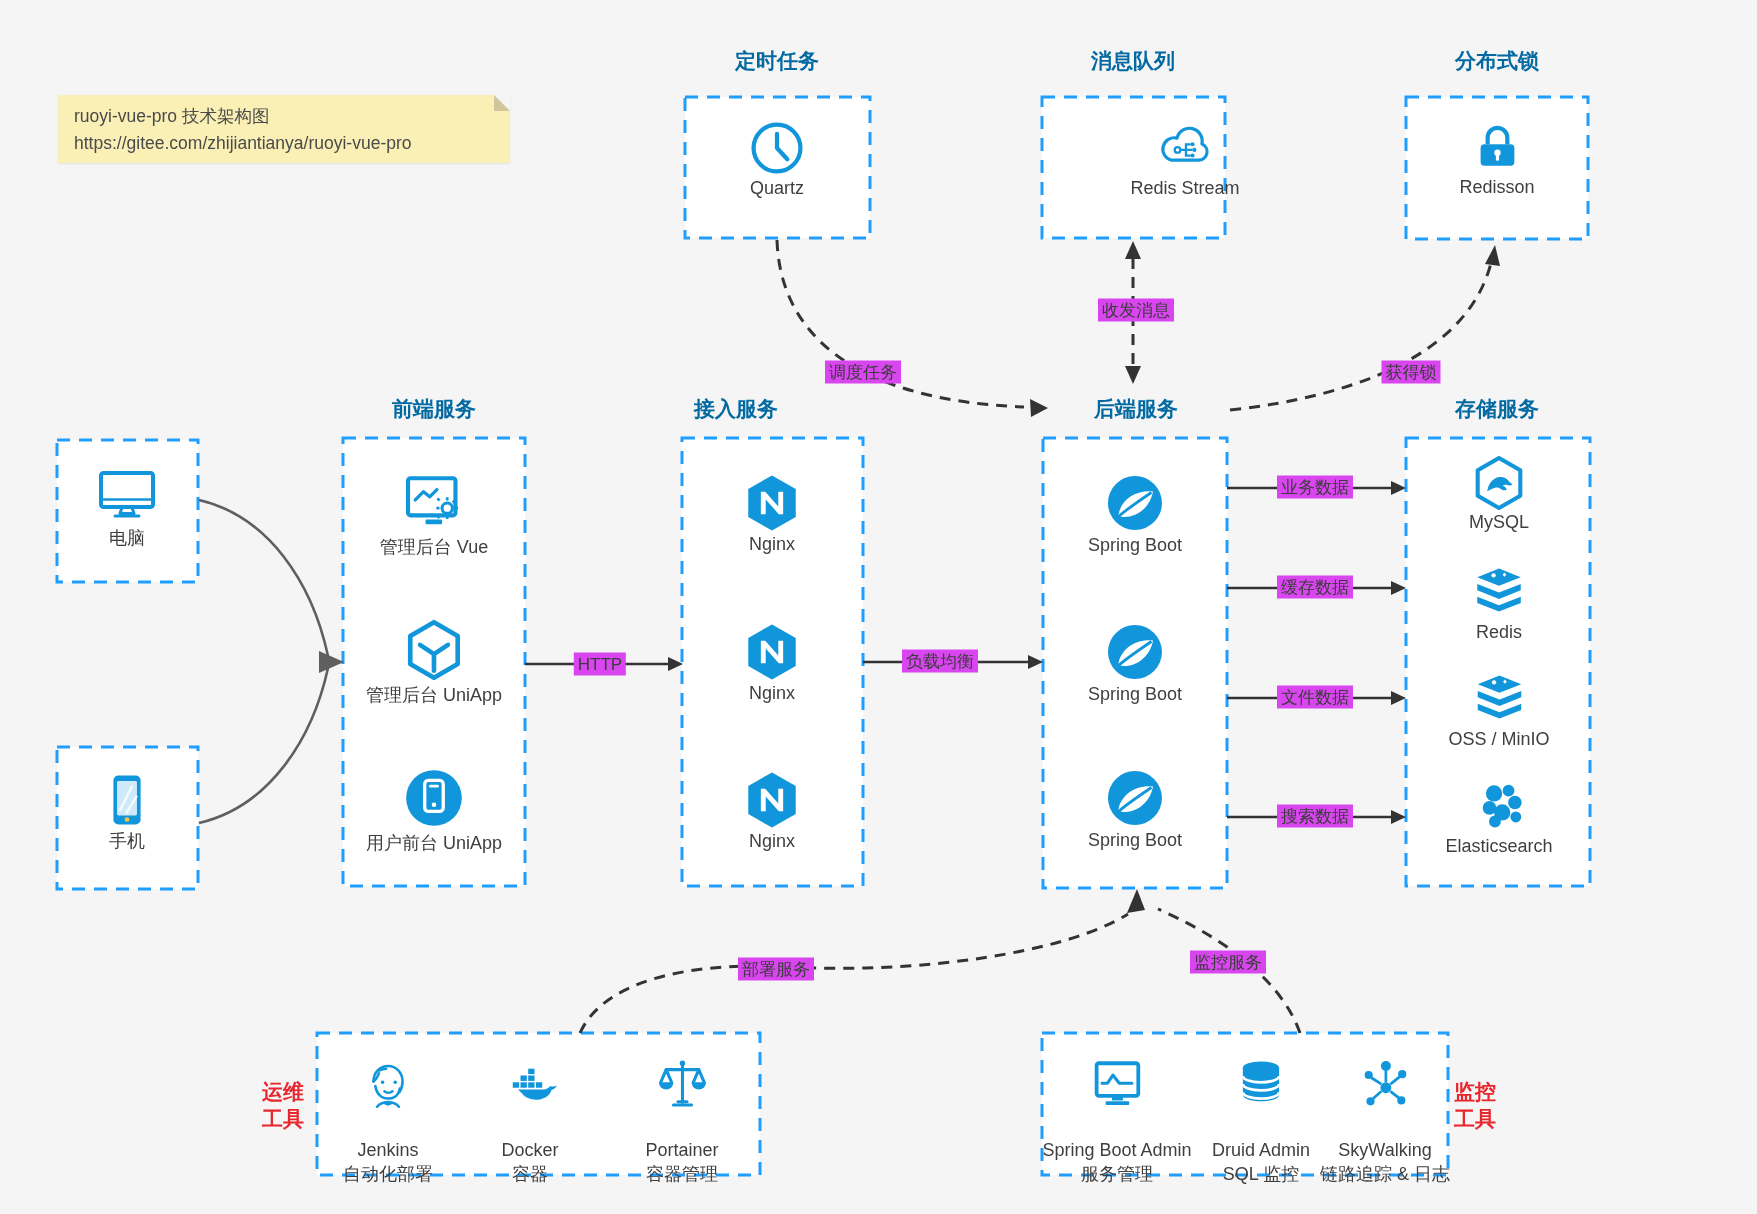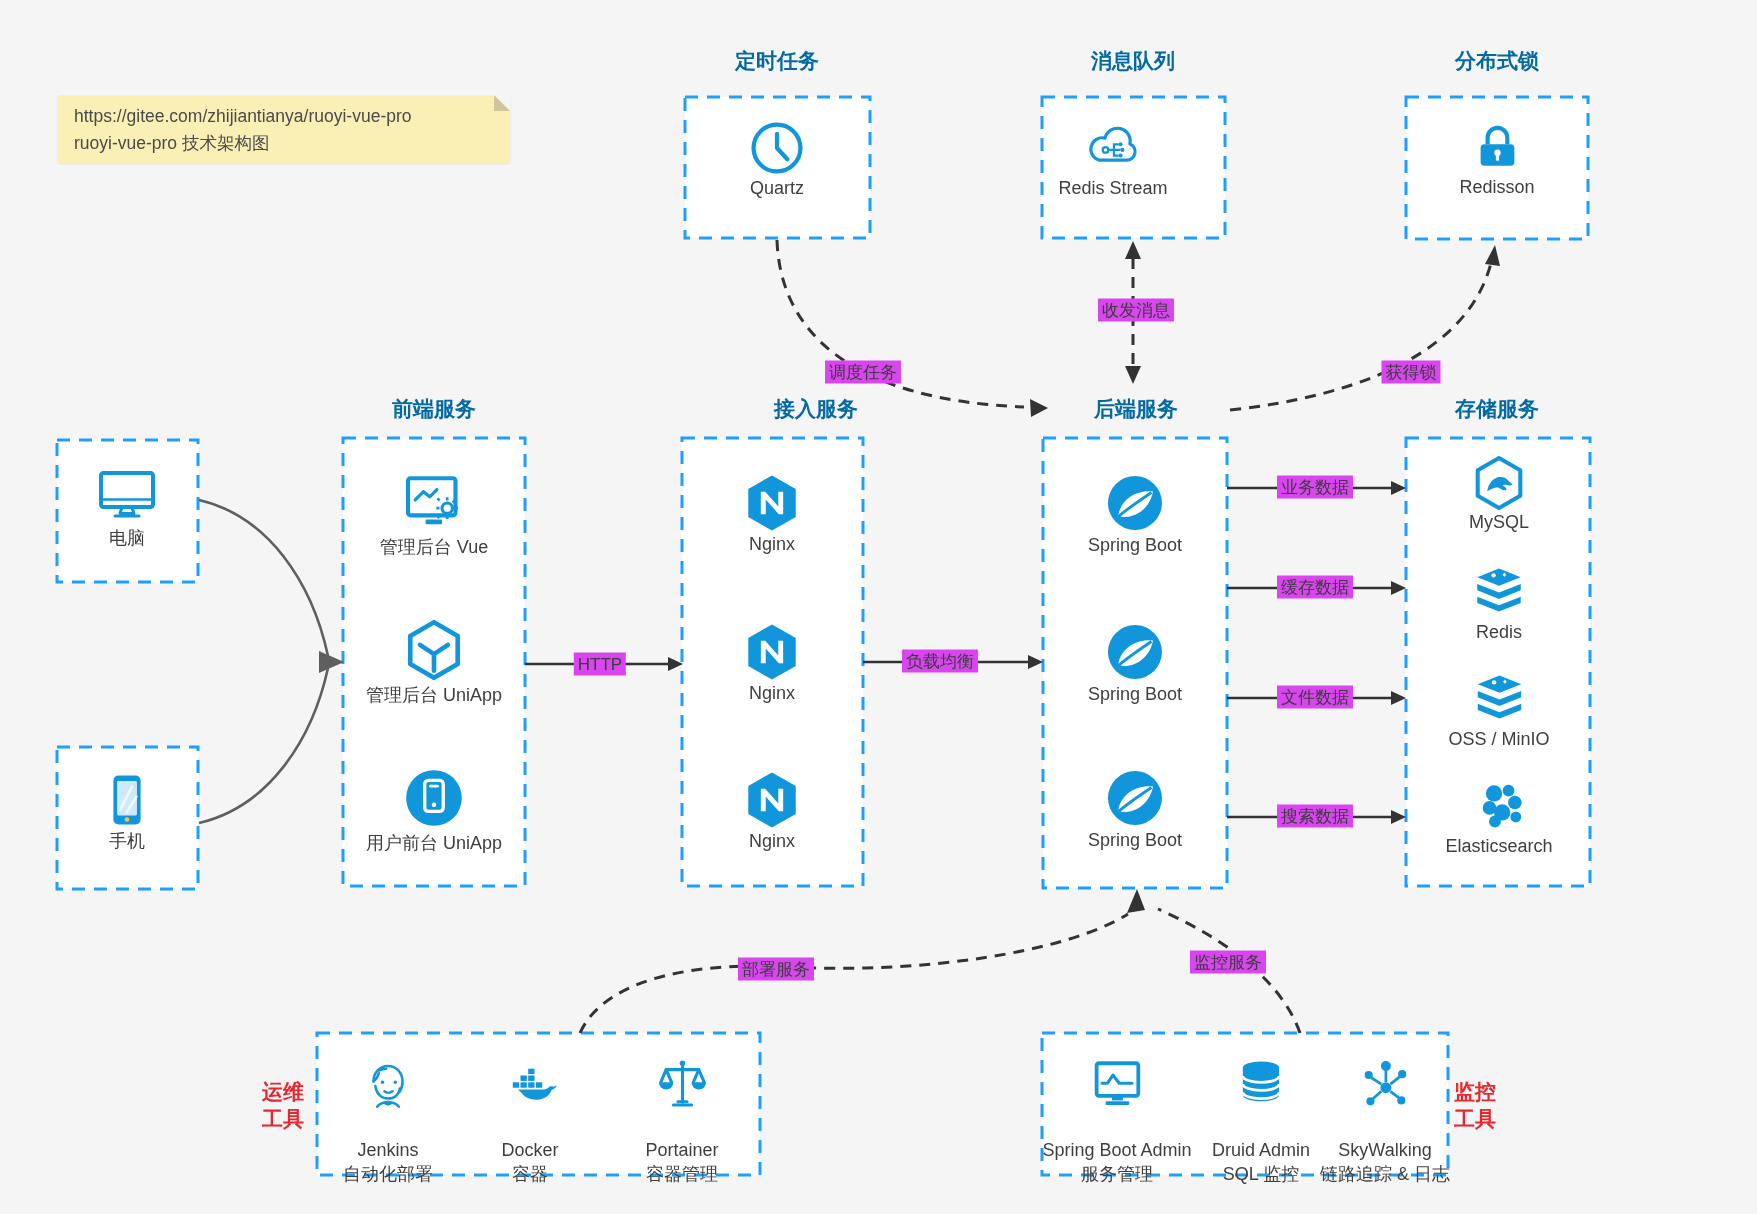--- a/index.html
+++ b/index.html
@@ -90,50 +90,50 @@
   <g fill="#333333">
     <polygon points="1048,408 1030,399 1031,417"></polygon>
     <polygon points="1133,241 1125,259 1141,259"></polygon>
     <polygon points="1133,384 1125,366 1141,366"></polygon>
     <polygon points="1495,245 1485,264 1500,266"></polygon>
     <polygon points="1137,889 1127,913 1145,910"></polygon>
   </g>
 </svg>
 
 <div class="note">
+  <div>ruoyi-vue-pro 技术架构图</div>
   <div>https://gitee.com/zhijiantianya/ruoyi-vue-pro</div>
-  <div>ruoyi-vue-pro 技术架构图</div>
 </div>
 
 <div class="gtitle" style="left:777px;top:61px">定时任务</div>
 <div class="gtitle" style="left:1133px;top:61px">消息队列</div>
 <div class="gtitle" style="left:1497px;top:61px">分布式锁</div>
 <div class="gtitle" style="left:434px;top:409px">前端服务</div>
-<div class="gtitle" style="left:816px;top:409px">接入服务</div>
+<div class="gtitle" style="left:736px;top:409px">接入服务</div>
 <div class="gtitle" style="left:1136px;top:409px">后端服务</div>
 <div class="gtitle" style="left:1497px;top:409px">存储服务</div>
 
 <div class="side-title" style="left:283px;top:1078px">
   <div>运维</div>
   <div>工具</div>
 </div>
 <div class="side-title" style="left:1475px;top:1078px">
   <div>监控</div>
   <div>工具</div>
 </div>
 
 <div class="node" style="left:777px;top:118px">
   <svg class="ic60" viewBox="0 0 64 64">
     <circle cx="32" cy="32" r="25" fill="none" stroke="currentColor" stroke-width="4.5"></circle>
     <path d="M32 17V32L43 44" fill="none" stroke="currentColor" stroke-width="4.5" stroke-linecap="round" stroke-linejoin="round"></path>
   </svg>
   <div class="nlabel">Quartz</div>
 </div>
 
-<div class="node" style="left:1113px;top:118px">
+<div class="node" style="left:1185px;top:118px">
   <svg class="ic60" viewBox="0 0 64 64">
     <path d="M17 45h29a9 9 0 0 0 3.5-17.3A13.5 13.5 0 0 0 23 21.5 9.5 9.5 0 0 0 17 45Z" fill="none" stroke="currentColor" stroke-width="3.4" stroke-linejoin="round"></path>
     <circle cx="23.5" cy="34" r="3" fill="none" stroke="currentColor" stroke-width="2.4"></circle>
     <path d="M26.5 34h6M32.5 34v-6h5M32.5 34v6h5M32.5 34h7" fill="none" stroke="currentColor" stroke-width="2.4"></path>
     <circle cx="39.5" cy="28" r="2.2" fill="currentColor"></circle>
     <circle cx="41.5" cy="34" r="2.2" fill="currentColor"></circle>
     <circle cx="39.5" cy="40" r="2.2" fill="currentColor"></circle>
   </svg>
   <div class="nlabel">Redis Stream</div>
 </div>

